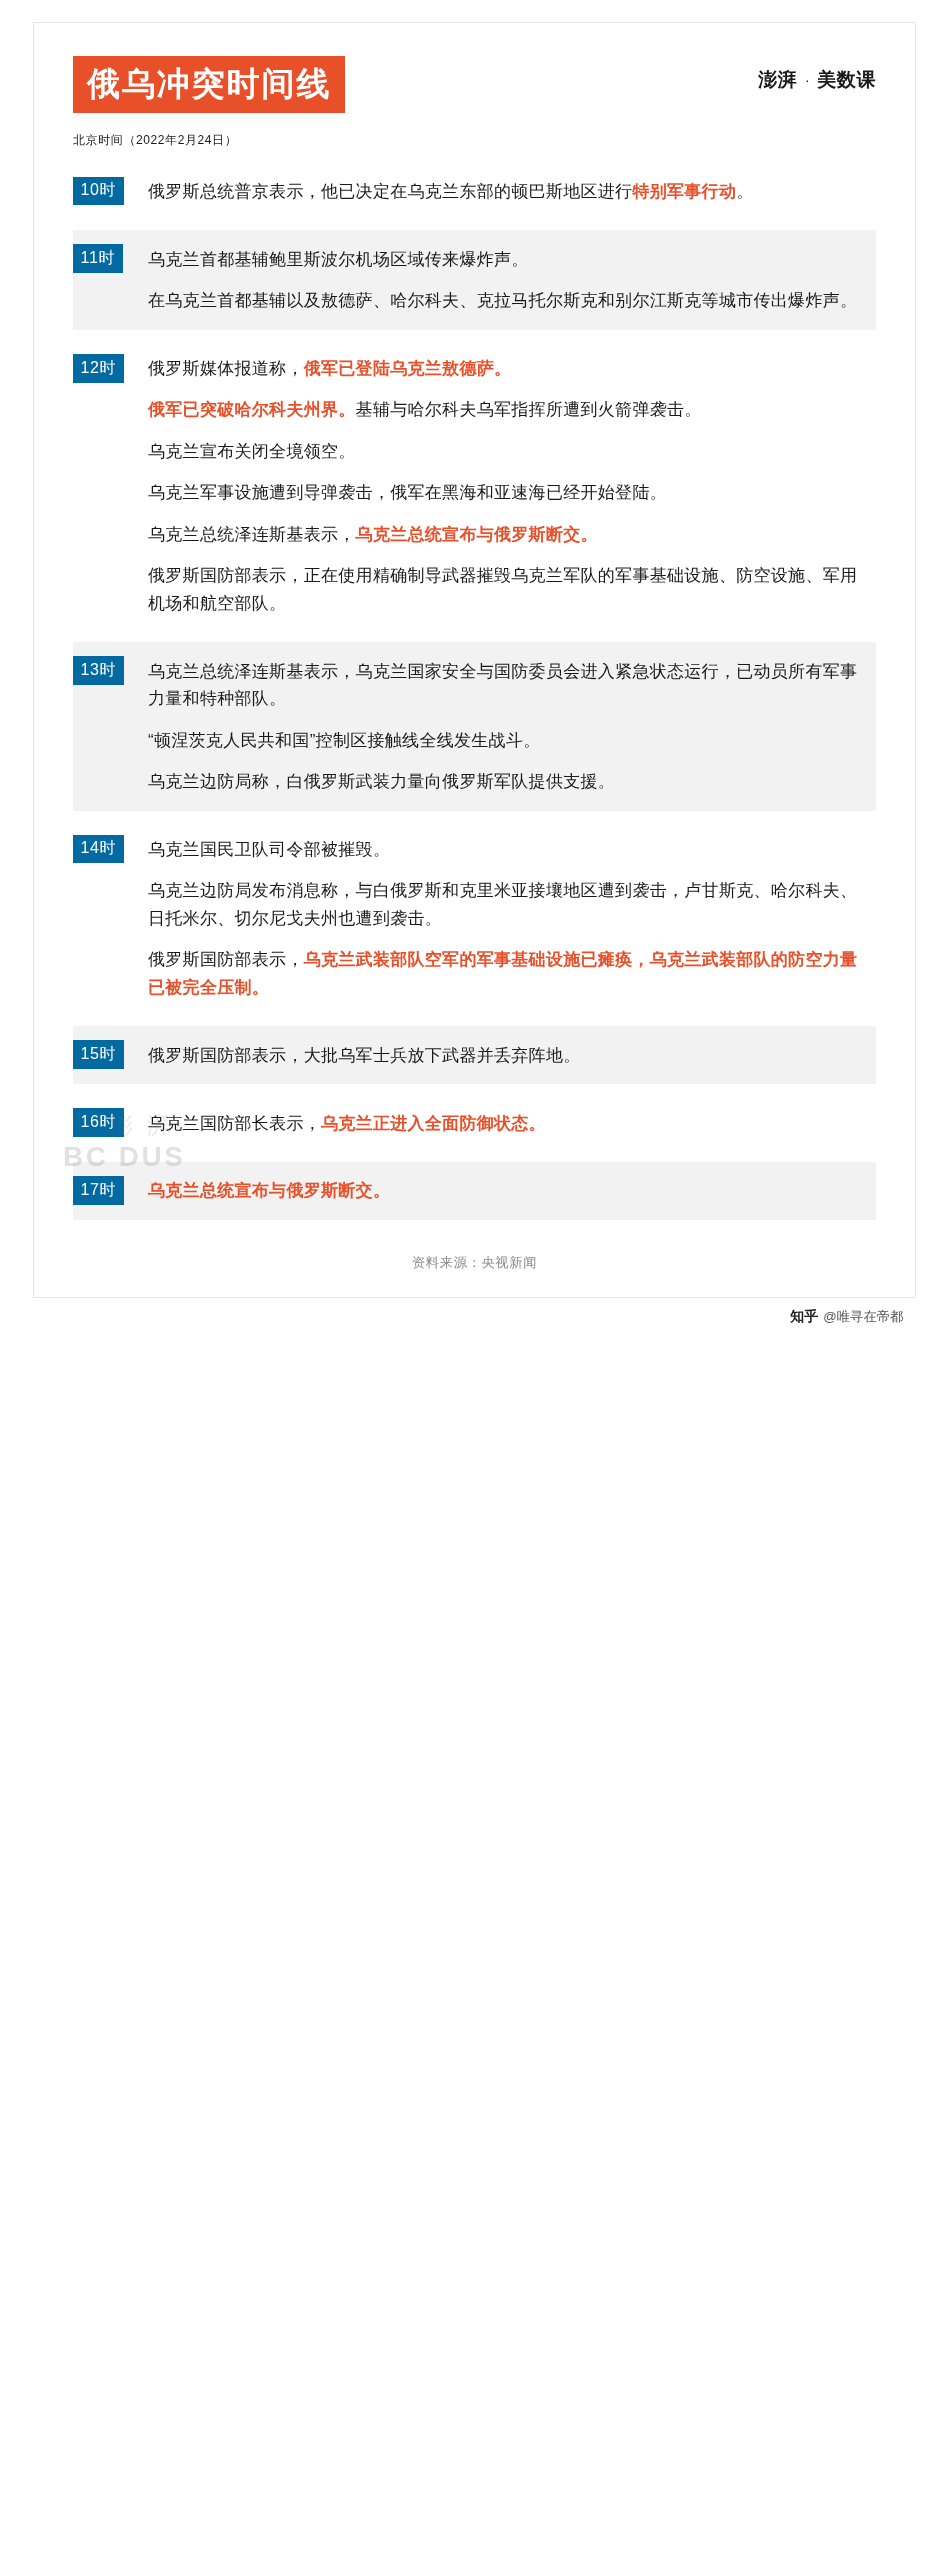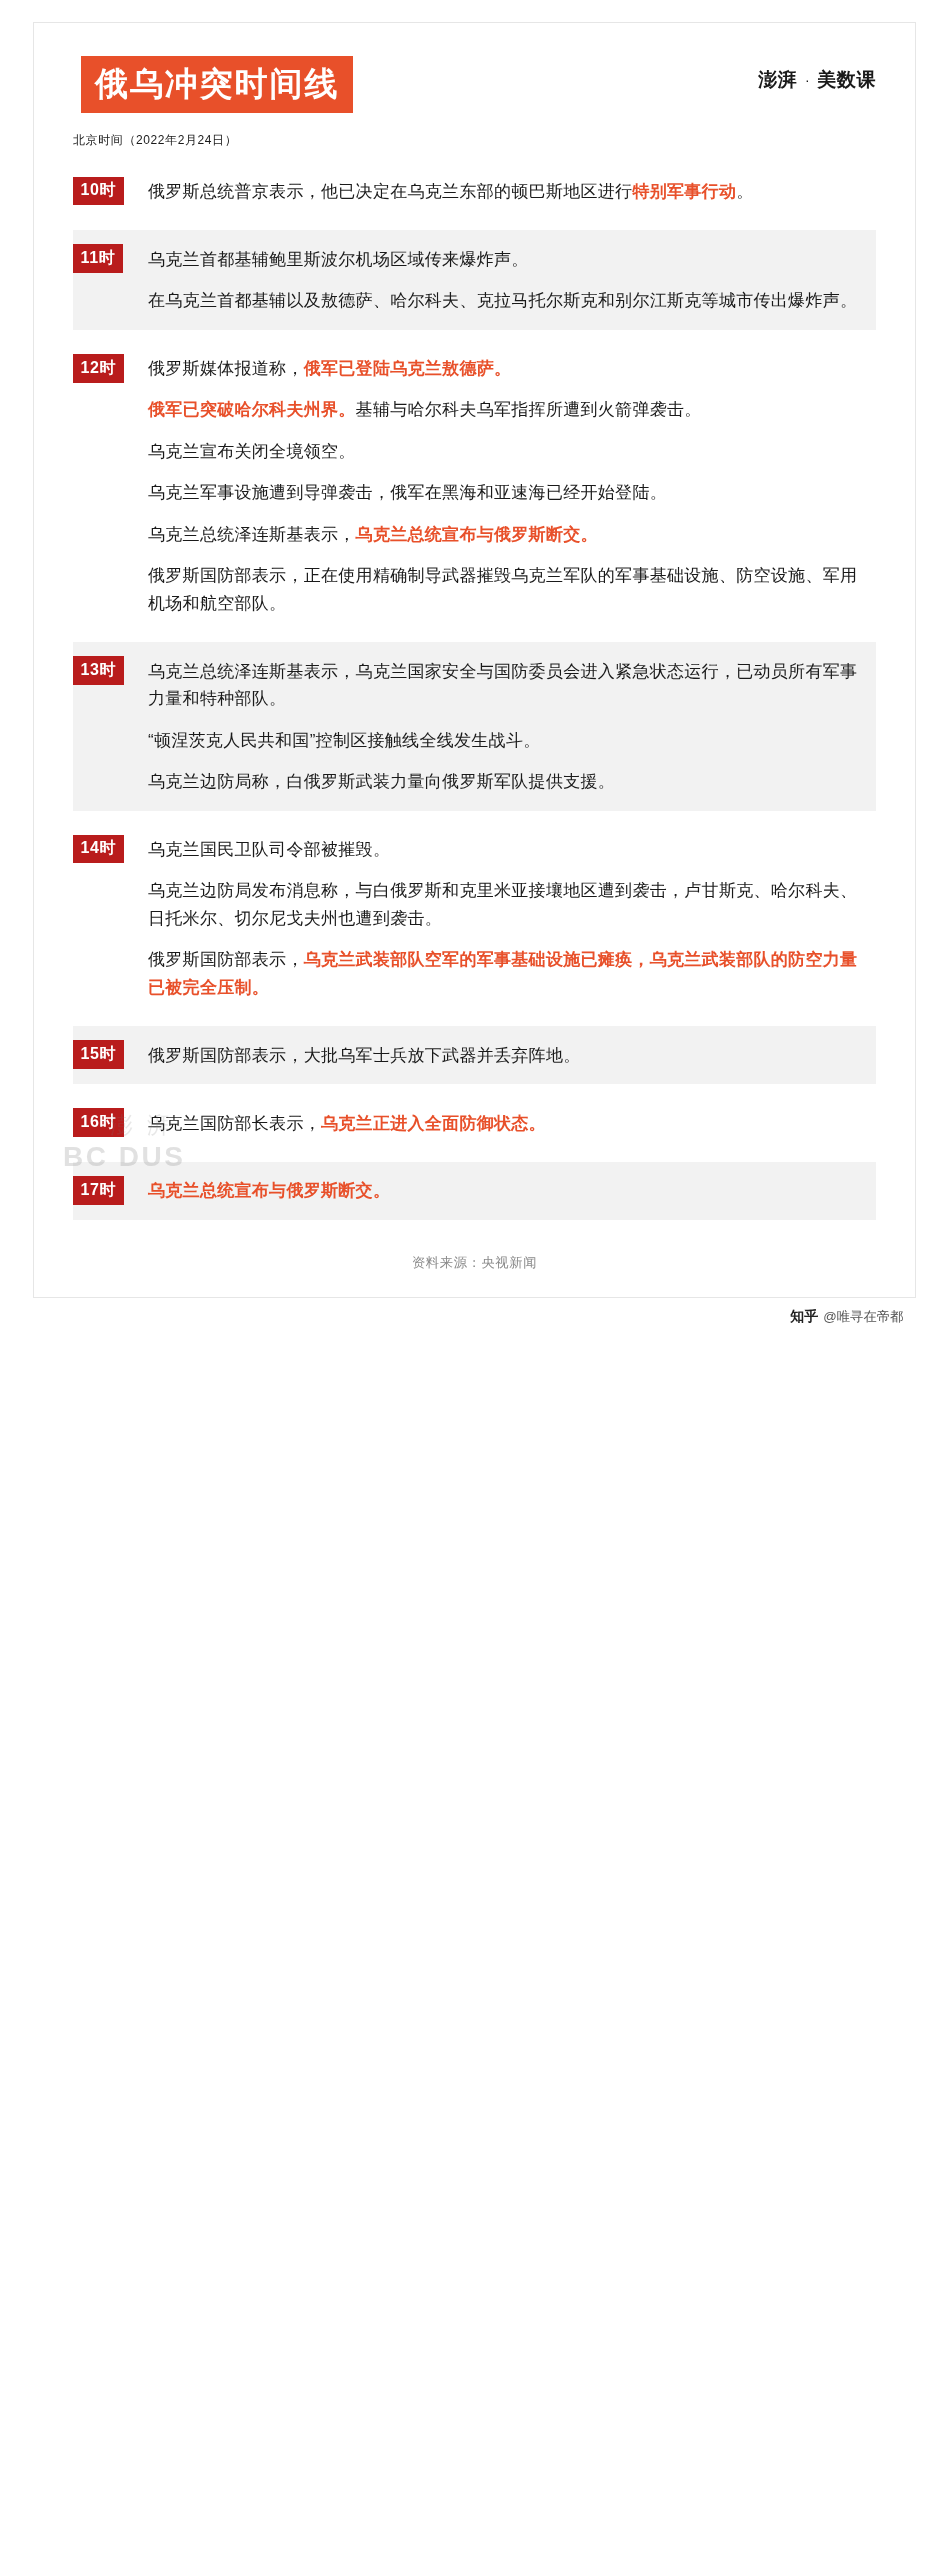--- a/index.html
+++ b/index.html
@@ -25,21 +25,21 @@
     padding:0 0 25px 0;
     position:relative;
   }
   
   .header{
     display:flex;
     align-items:flex-start;
     justify-content:space-between;
     padding:33px 39px 0 39px;
   }
-  .title-wrap{position:relative;margin-left:8px;}
+  .title-wrap{position:relative;}
   .title{
     display:inline-block;
     background:#e8502a;
     color:#ffffff;
     font-size:33px;
     font-weight:bold;
     letter-spacing:1.9px;
     line-height:1;
     padding:11.4px 14px 12.7px 14px;
     box-sizing:border-box;
@@ -87,27 +87,26 @@
   .tl-row.shaded{background:#f2f2f2;}
   .tl-left{
     width:75px;
     min-width:75px;
     box-sizing:border-box;
     padding-top:14px;
     position:relative;
   }
   .hour-chip{
     display:inline-block;
-    background:#b91c1c;
+    background:#0369a1;
     color:#ffffff;
     font-size:16px;
     line-height:1;
     padding:5.7px 7.6px 7px 7.6px;
     letter-spacing:0.6px;
-    font-weight:bold;
   }
   .tl-right{
     flex:1;
     box-sizing:border-box;
     padding:8.9px 3.8px 8.9px 0;
   }
   .para{
     font-size:17px;
     line-height:1.62;
     color:#1a1a1a;

